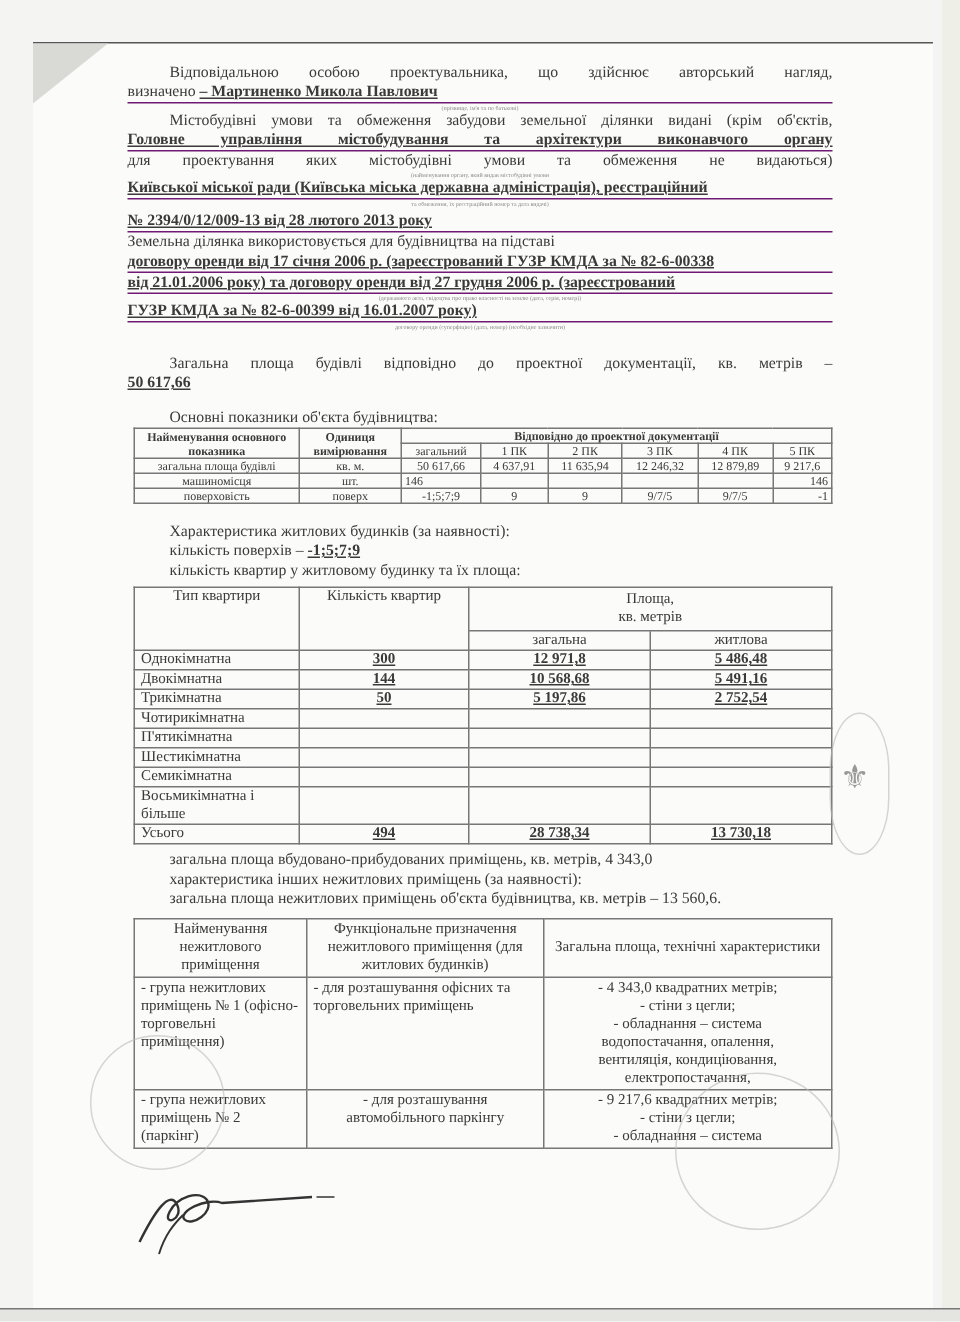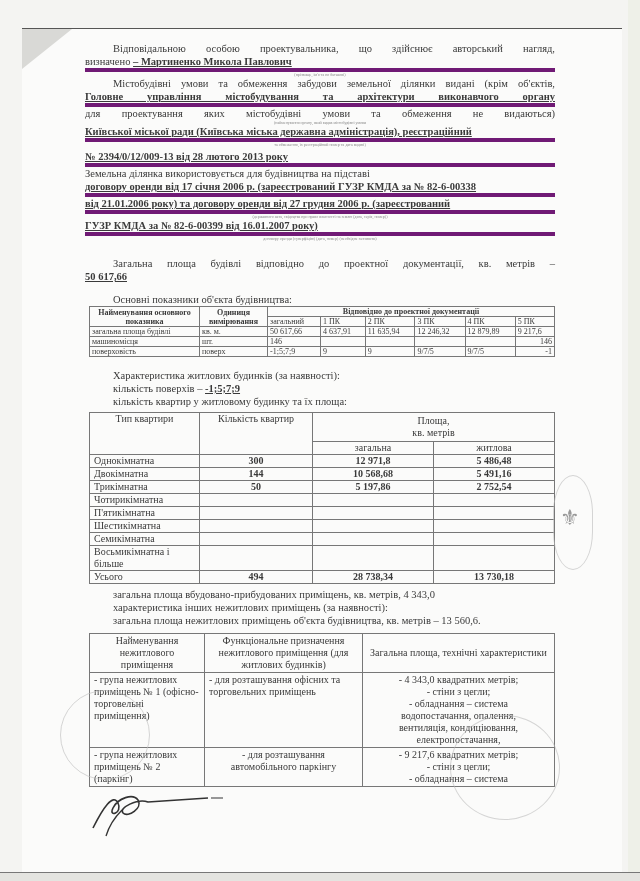--- a/index.html
+++ b/index.html
@@ -33,36 +33,36 @@
       background: #e4e4e0;
       border-top: 1px solid #777;
     }
     .content {
       position: absolute; left: 85px; top: 42px; width: 470px;
       font-size: 10.5px; line-height: 13px;
     }
     .indent { text-indent: 28px; }
     .justify { text-align: justify; text-align-last: justify; }
     .ul-bold { font-weight: bold; text-decoration: underline; }
-    .fill-line { border-bottom: 4px solid #701a75; display: block; }
+    .fill-line { border-bottom: 1px solid #701a75; display: block; }
     .caption { font-size: 4px; line-height: 5px; text-align: center; color: #888; }
     p { margin: 0; }
     .gap { height: 6px; }
 
     table { border-collapse: collapse; width: 100%; }
     td, th { border: 1px solid #777; font-weight: normal; }
 
     .t1 { font-size: 8px; line-height: 9px; margin-left: 4px; width: 466px; }
     .t1 th { font-weight: bold; text-align: center; padding: 0 2px; margin-top: 44px; }
-    .t1 td { padding: 0 2px; height: 10px; }
+    .t1 td { text-align: center; padding: 0 2px; height: 10px; }
 
     .t2 { font-size: 10px; line-height: 12px; margin-left: 4px; width: 466px; }
     .t2 td { padding: 0 4px; height: 13px; }
     .t2 .c { text-align: center; }
-    .t2 .b { font-weight: bold; text-align: center; }
+    .t2 .b { font-weight: bold; text-align: center; text-decoration: underline; }
 
     .t3 { font-size: 10px; line-height: 12px; margin-left: 4px; width: 466px; }
     .t3 td { vertical-align: top; padding: 1px 4px; }
     .t3 .c { text-align: center; }
 
     .stamp {
       position: absolute; border: 1.5px solid #bbb; border-radius: 50%;
       opacity: 0.6;
     }
     .signature {

